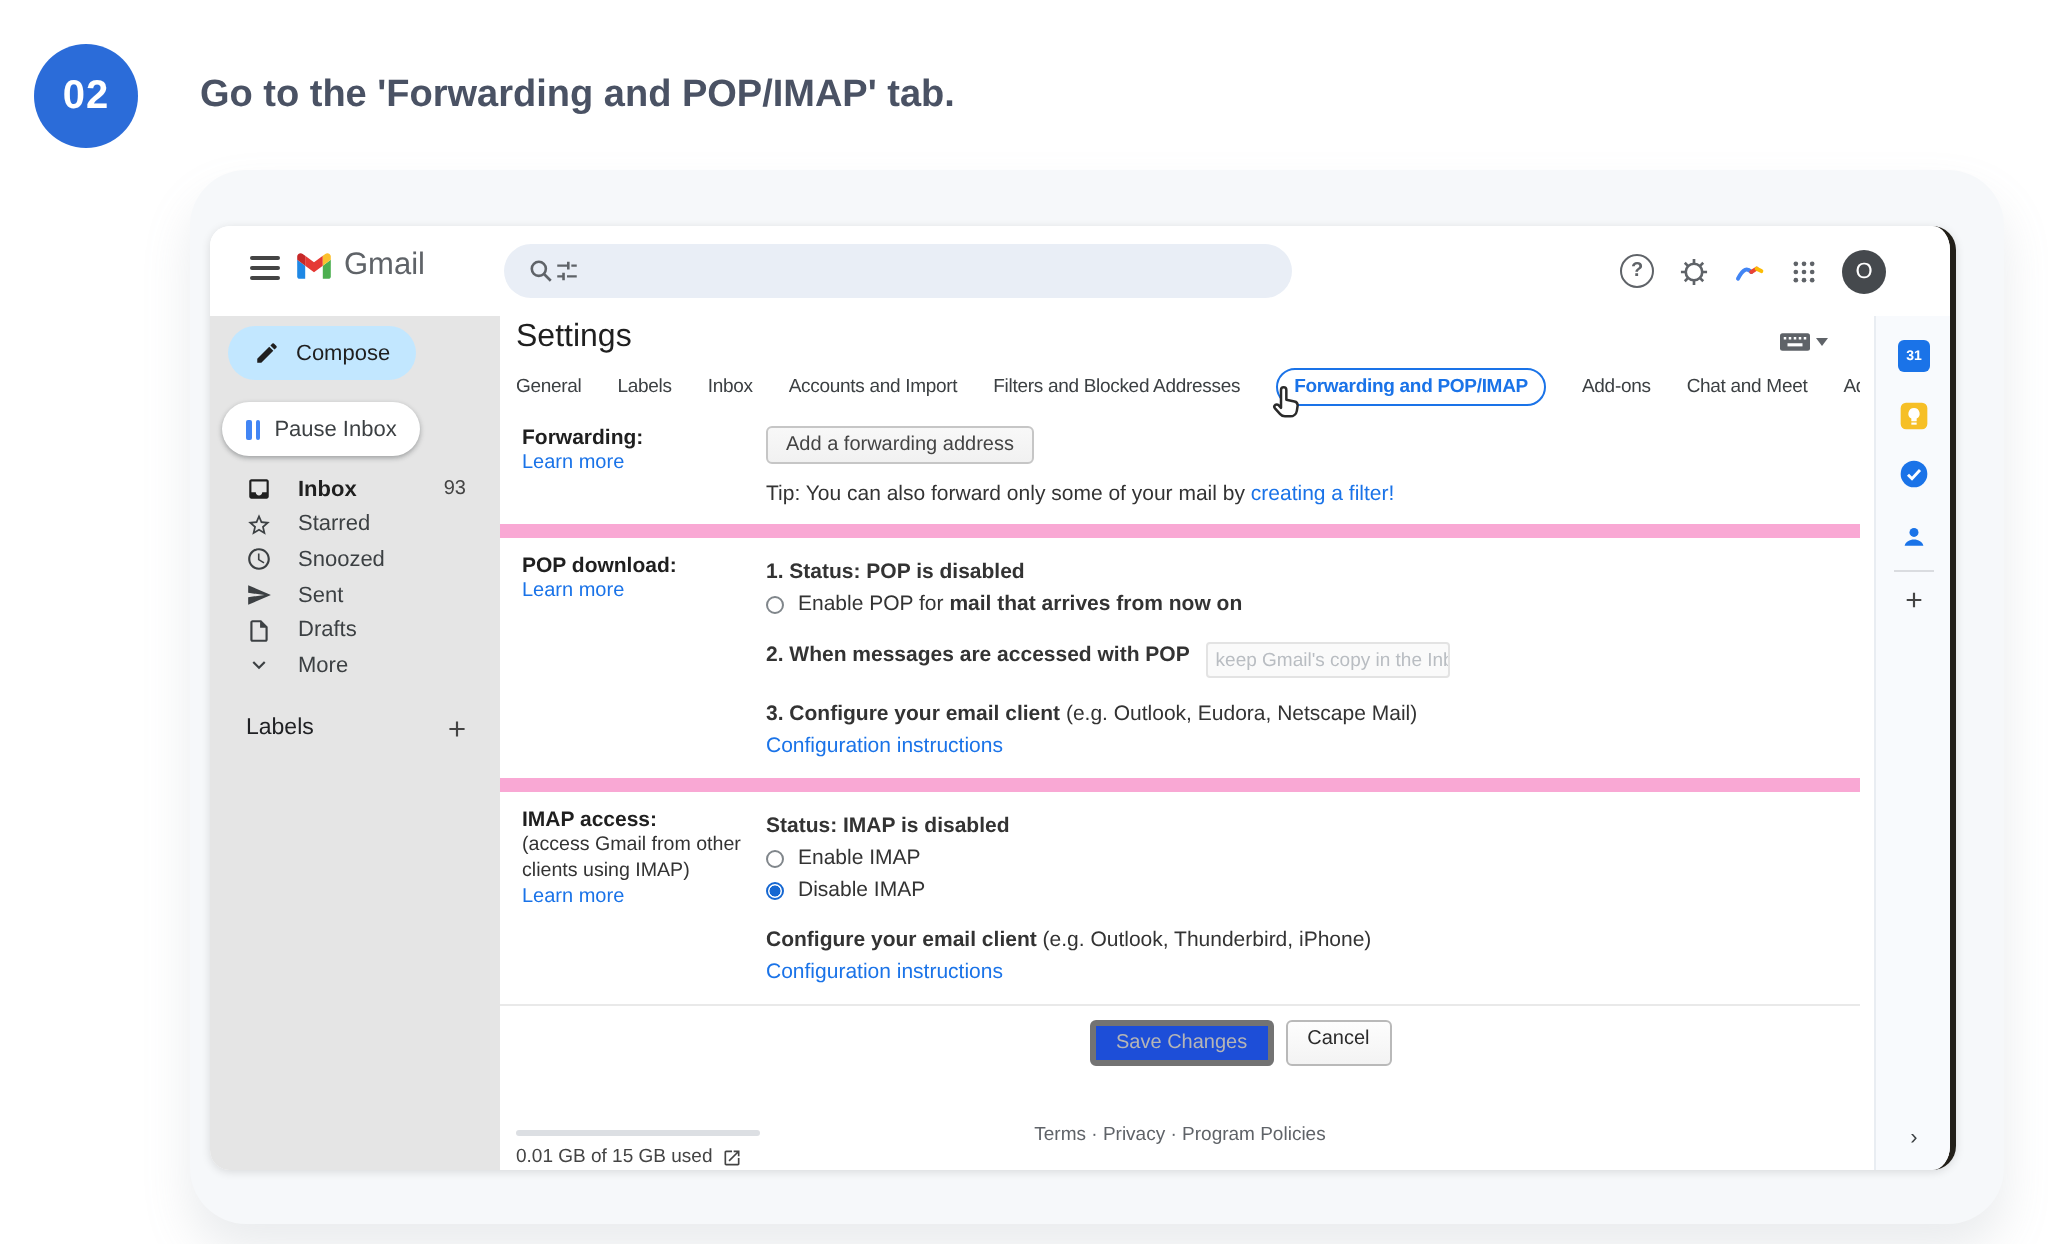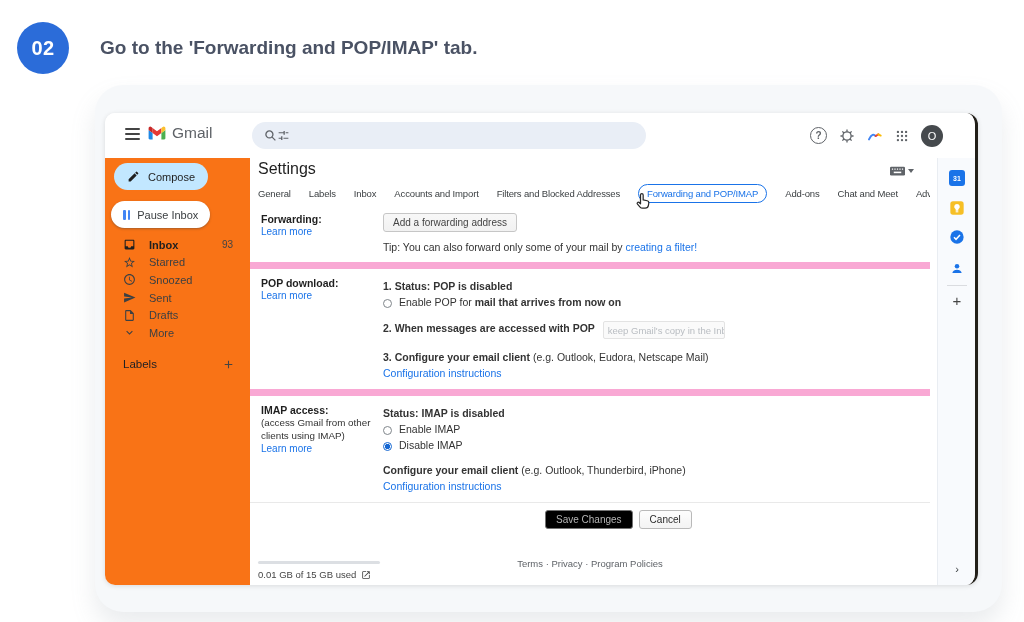--- a/index.html
+++ b/index.html
@@ -29,21 +29,21 @@
   .searchbar{position:absolute;left:147px;top:9px;width:394px;height:27px;background:#e9eef6;
              border-radius:14px;display:flex;align-items:center;padding:0 12px;box-sizing:border-box}
   .searchbar .ph{font-size:11.5px;color:#5f6368;margin-left:9px;flex:1}
   .hicons{position:absolute;right:32px;top:0;height:45px;display:flex;align-items:center;gap:12px}
   .helpc{width:15px;height:15px;border:1.5px solid #5f6368;border-radius:50%;color:#5f6368;
          font-size:10px;font-weight:bold;display:flex;align-items:center;justify-content:center}
   .avatar{width:22px;height:22px;border-radius:50%;background:#45494d;color:#fff;font-size:11px;
           display:flex;align-items:center;justify-content:center}
 
   
-  .sbar{position:absolute;left:0;top:45px;width:145px;height:427px;background:#f97316}
+  .sbar{position:absolute;left:0;top:45px;width:145px;height:427px;background:#e5e5e5}
   .compose{position:absolute;left:9px;top:5px;height:27px;padding:0 13px;border-radius:14px;
            background:#c2e7ff;display:flex;align-items:center;gap:8px;font-size:11px;font-weight:500;color:#1f1f1f}
   .pause{position:absolute;left:6px;top:43px;height:27px;padding:0 12px;border-radius:15px;background:#fff;
          display:flex;align-items:center;gap:7px;font-size:11px;font-weight:500;color:#3c4043;
          box-shadow:0 1px 2px rgba(60,64,67,.3),0 1px 3px rgba(60,64,67,.15)}
   .pause .bars{display:flex;gap:2px}
   .pause .bars i{width:2.6px;height:10px;background:#4285f4;border-radius:1px}
   .nav{position:absolute;left:0;top:78px;width:145px}
   .nav-item{height:17.6px;display:flex;align-items:center;padding-left:18px;position:relative;font-size:11px;color:#3c4043}
   .nav-item .lab{margin-left:13px}
@@ -54,21 +54,21 @@
   .labels-row .plus{position:absolute;right:15px}
 
   
   .main{position:absolute;left:145px;top:45px;width:688px;height:427px;background:#fff}
   .stitle{position:absolute;left:8px;top:2px;font-size:16px;color:#1f1f1f}
   .kbd{position:absolute;right:24px;top:8px;display:flex;align-items:center;gap:3px}
   .caret{width:0;height:0;border-left:3.5px solid transparent;border-right:3.5px solid transparent;border-top:4px solid #5f6368}
   .tabs{position:absolute;left:8px;top:24px;width:672px;display:flex;align-items:center;gap:18px;
         font-size:9.5px;letter-spacing:-.15px;white-space:nowrap;overflow:hidden;height:22px}
   .tab{color:#3c4043;padding:3px 0}
-  .tab.active{color:#1a73e8;font-weight:400;border:1.6px solid #1a73e8;border-radius:12px;padding:3px 8px}
+  .tab.active{color:#1a73e8;font-weight:700;border:1.6px solid #1a73e8;border-radius:12px;padding:3px 8px}
   .rows{position:absolute;left:0;top:47px;width:680px}
   .srow{display:flex;border-top:7px solid #f9a8d4;padding:8px 0 9px 0}
   .srow:first-child{border-top:none}
   .lblcol{width:133px;padding-left:11px;box-sizing:border-box;font-size:10.5px;flex:0 0 133px}
   .lblcol b{font-size:10.5px;color:#1f1f1f}
   .cntcol{flex:1;font-size:10.5px;color:#333}
   .link{color:#1a73e8;text-decoration:none;cursor:pointer}
   .small-link{font-size:10px}
   .gbtn{display:inline-block;background:linear-gradient(#f8f8f8,#f1f1f1);border:1px solid #c6c6c6;
         border-radius:3px;font-size:10px;color:#444;padding:3px 9px;cursor:pointer}
@@ -76,21 +76,21 @@
   .line{margin-top:3px;line-height:13px}
   .gap{height:9px}
   .radio{width:9px;height:9px;border:1px solid #80868b;border-radius:50%;display:inline-block;
          vertical-align:-1.5px;margin-right:7px;background:#fff;box-sizing:border-box}
   .radio.on{border:1px solid #1567d2;background:radial-gradient(circle,#1567d2 2.6px,#fff 2.9px)}
   .sel{display:inline-flex;align-items:center;justify-content:space-between;width:112px;margin-left:5px;
        background:#fafafa;border:1px solid #e3e3e3;border-radius:2px;font-size:9.5px;color:#b9bdc2;
        padding:1.5px 4px;vertical-align:-2px;white-space:nowrap;overflow:hidden}
   .actions{display:flex;gap:6px;padding:7px 0 7px 295px;border-top:1px solid #e9e9e9}
   .btn{font-size:10px;border-radius:3px;padding:3px 10px}
-  .btn.disabled{background:#000000;color:#b5b5b5;border:1px solid #737373}
+  .btn.disabled{background:#1d4ed8;color:#b5b5b5;border:3px solid #737373}
   .btn.cancel{background:linear-gradient(#fdfdfd,#f3f3f3);color:#2b2b2b;border:1px solid #b9b9b9;font-weight:500;cursor:pointer}
   .bottom{position:relative;height:70px}
   .quota-bar{position:absolute;left:8px;top:25px;width:122px;height:3px;background:#dcdfe3;border-radius:2px}
   .quota-text{position:absolute;left:8px;top:33px;font-size:9.5px;color:#444;display:flex;align-items:center;gap:5px}
   .gfooter{position:absolute;left:0;top:22px;width:100%;text-align:center;font-size:9.5px;color:#5f6368}
 
   
   .rail{position:absolute;left:832px;top:45px;width:38px;height:427px;background:#f8fafd;border-left:1px solid #e9edf2}
   .rail .ric{position:absolute;left:50%;transform:translateX(-50%)}
   .cal{width:16px;height:16px;background:#1a73e8;border-radius:3px;color:#fff;font-size:7px;font-weight:bold;

